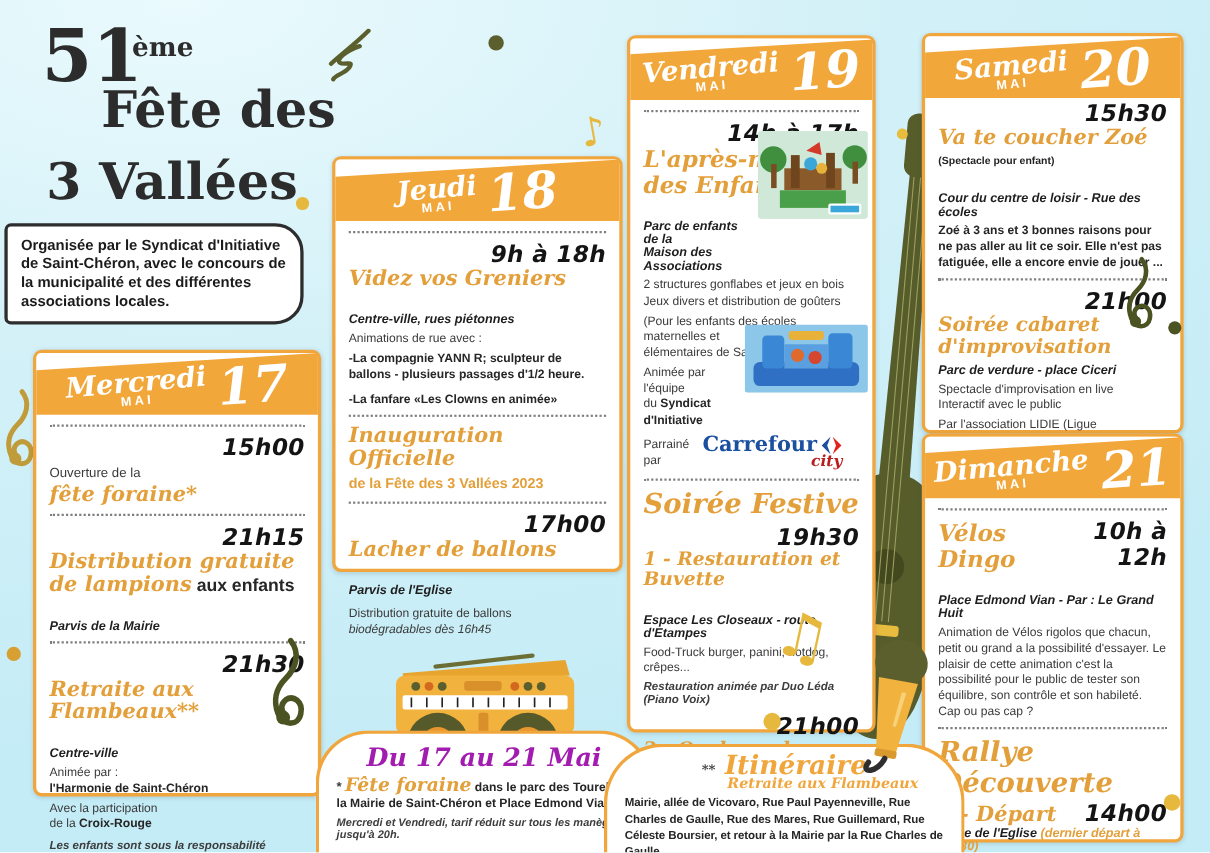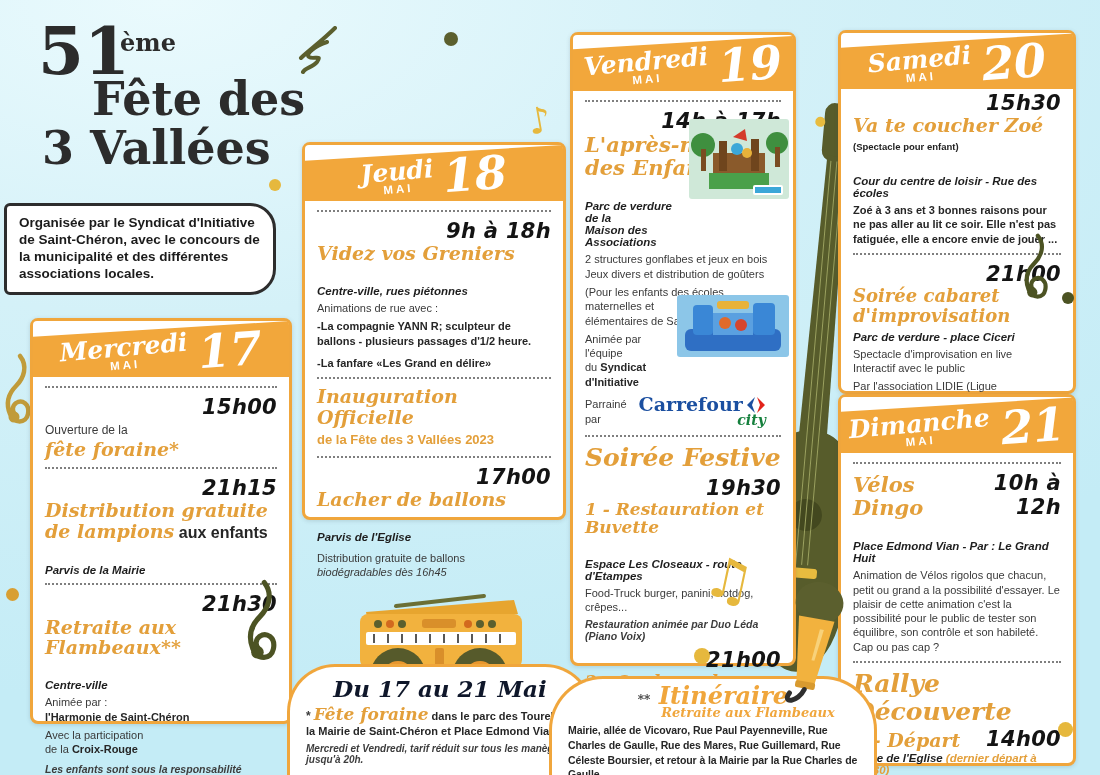--- a/index.html
+++ b/index.html
@@ -5,21 +5,21 @@
   html,body{margin:0;padding:0;}
   .poster{position:relative;width:1100px;height:775px;overflow:hidden;
     background:radial-gradient(120% 90% at 15% 0%, #eafafd 0%, #d4f1f8 45%, #c4ecf6 100%);
     font-family:"Liberation Sans",sans-serif;color:#333;}
   
   .big-title{position:absolute;left:30px;top:10px;width:300px;height:190px;color:#2c2c2c;
     font-family:"DejaVu Serif",serif;font-weight:bold;z-index:2;}
   .t51{position:absolute;left:8px;top:8px;font-size:66px;line-height:1;}
   .tord{position:absolute;left:90px;top:18px;font-size:24px;}
   .tl2{position:absolute;left:62px;top:66px;font-size:46px;line-height:1;}
-  .tl3{position:absolute;left:12px;top:115px;font-size:46px;line-height:1;}
+  .tl3{position:absolute;left:12px;top:132px;font-size:46px;line-height:1;}
   .intro-box{position:absolute;left:4px;top:203px;width:242px;background:#fff;border:3px solid #2d2d2d;
     border-radius:6px 26px 26px 6px;padding:9px 12px;font-size:13.5px;line-height:1.25;font-weight:bold;
     color:#1b1b1b;z-index:2;}
   
   .card{position:absolute;background:#fff;border:3px solid #F0A63C;border-radius:8px;z-index:2;
     box-shadow:0 1px 4px rgba(60,80,90,.18);}
   .hdr{position:relative;height:56px;background:#F2A73B;border-radius:4px 4px 0 0;overflow:hidden;
     display:flex;align-items:center;justify-content:center;gap:10px;color:#fff;}
   .hdr:before{content:"";position:absolute;top:-15px;left:-12px;width:120%;height:22px;background:#fff;
     transform:rotate(-3.5deg);}
@@ -39,28 +39,28 @@
   .venue{font-style:italic;font-weight:bold;font-size:11.5px;color:#1e1e1e;margin-top:21px;}
   .txt{font-size:11px;line-height:1.3;color:#3a3a3a;margin-top:4px;}
   .b{font-weight:bold;color:#262626;}
   .note{font-style:italic;font-weight:bold;font-size:10.5px;color:#3d3d3d;margin-top:6px;}
   .hl{color:#E39F3A;font-weight:bold;}
   .row{display:flex;justify-content:space-between;align-items:flex-end;}
   .tag{font-size:9.5px;font-weight:bold;color:#222;}
   
   .sponsor{display:flex;align-items:center;gap:6px;margin-top:6px;}
   .cf-brand{font-family:"DejaVu Serif",serif;font-weight:bold;font-size:19px;color:#1B4FA0;line-height:1;}
-  .cf-city{font-family:"DejaVu Serif",serif;font-style:italic;font-weight:bold;font-size:14px;color:#15803d;
+  .cf-city{font-family:"DejaVu Serif",serif;font-style:italic;font-weight:bold;font-size:14px;color:#b91c1c;
     text-align:right;margin-top:-2px;}
   
   .blob{position:absolute;background:#fff;border:3px solid #F0A63C;border-bottom:none;z-index:3;}
   .blob-left{left:287px;top:664px;width:268px;height:111px;border-radius:48px 48px 0 0;padding:8px 16px 0;}
   .blob-right{left:549px;top:676px;width:290px;height:99px;border-radius:54px 54px 0 0;padding:6px 16px 0;}
   .fl-title{text-align:center;font-family:"DejaVu Serif",serif;font-style:italic;font-weight:bold;
-    font-size:23px;color:#0f172a;}
+    font-size:23px;color:#a21caf;}
   .fl-line{font-size:11px;font-weight:bold;color:#262626;margin-top:3px;line-height:1.35;}
   .fl-note{font-style:italic;font-weight:bold;font-size:10px;color:#3d3d3d;margin-top:4px;}
   .fr-title{ text-align:center;font-family:"DejaVu Serif",serif;font-style:italic;font-weight:bold;
     font-size:24px;color:#F0A63C;text-shadow:0 0 2px #fff,1px 1px 0 #fff,-1px -1px 0 #fff;line-height:.9;}
   .fr-sub{display:block;font-size:13px;margin-left:70px;}
   .fr-text{font-size:10.5px;font-weight:bold;color:#262626;line-height:1.4;margin-top:5px;letter-spacing:-.1px;}
   .stars{color:#3a3a3a;font-weight:bold;font-size:12px;}
   
   .deco{position:absolute;pointer-events:none;}
   .dot{border-radius:50%;position:absolute;}
@@ -178,21 +178,21 @@
         <div class="day-month">MAI</div></div>
       <div class="day-num">18</div>
     </div>
     <div class="cbody">
       <div class="sep"></div>
       <div class="time">9h à 18h</div>
       <div class="script">Videz vos Greniers</div>
       <div class="venue">Centre-ville, rues piétonnes</div>
       <div class="txt">Animations de rue avec :</div>
       <div class="txt b">-La compagnie YANN R; sculpteur de ballons - plusieurs passages d'1/2 heure.</div>
-      <div class="txt b" style="margin-top:8px;">-La fanfare «Les Grand en délire»</div>
+      <div class="txt b" style="margin-top:8px;">-La fanfare «Les Clowns en animée»</div>
       <div class="sep"></div>
       <div class="script">Inauguration Officielle</div>
       <div class="txt hl" style="font-size:13px;">de la Fête des 3 Vallées 2023</div>
       <div class="sep"></div>
       <div class="time">17h00</div>
       <div class="script">Lacher de ballons</div>
       <div class="venue">Parvis de l'Eglise</div>
       <div class="txt" style="margin-top:8px;"><span>Distribution gratuite de ballons</span><br>
         <span style="font-style:italic">biodégradables dès 16h45</span></div>
     </div>
@@ -218,21 +218,21 @@
         <rect x="24" y="34" width="52" height="20" fill="#8a5a2b"></rect>
         <rect x="30" y="22" width="8" height="30" fill="#6f451d"></rect>
           <rect x="62" y="20" width="8" height="32" fill="#6f451d"></rect>
         <path d="M44 18 L56 10 L58 22 Z" fill="#d43a2a"></path>
         <circle cx="48" cy="30" r="6" fill="#3ba7d8"></circle>
           <circle cx="58" cy="34" r="5" fill="#e8b23a"></circle>
         <rect x="20" y="54" width="60" height="16" fill="#4aa04a"></rect>
         <rect x="64" y="66" width="30" height="10" rx="2" fill="#fff"></rect>
           <rect x="66" y="68" width="26" height="6" fill="#3ba7d8"></rect>
       </svg>
-      <div class="venue" style="margin-right:104px;"><span>Parc de verdure de la</span><br><span>Maison des Associations</span></div>
+      <div class="venue" style="margin-right:104px;"><span>Parc de enfants de la</span><br><span>Maison des Associations</span></div>
       <div class="txt"><span>2 structures gonflabes et jeux en bois</span><br><span>Jeux divers et distribution de goûters</span></div>
       <div class="txt"><span>(Pour les enfants des écoles maternelles et</span><br><span>élémentaires de Saint-Chéron)</span></div>
 
       <svg class="photo" style="right:4px;top:204px;width:112px;height:62px;" viewBox="0 0 112 62">
         <rect width="112" height="62" fill="#8cc6e8"></rect>
         <rect x="8" y="34" width="96" height="22" rx="6" fill="#2f6fc4"></rect>
         <rect x="16" y="10" width="20" height="30" rx="4" fill="#3a87d6"></rect>
           <rect x="76" y="8" width="22" height="32" rx="4" fill="#3a87d6"></rect>
         <path d="M36 18 L76 18 L76 40 L36 40 Z" fill="#5aa0e0"></path>
         <circle cx="48" cy="28" r="6" fill="#e06a2b"></circle>

